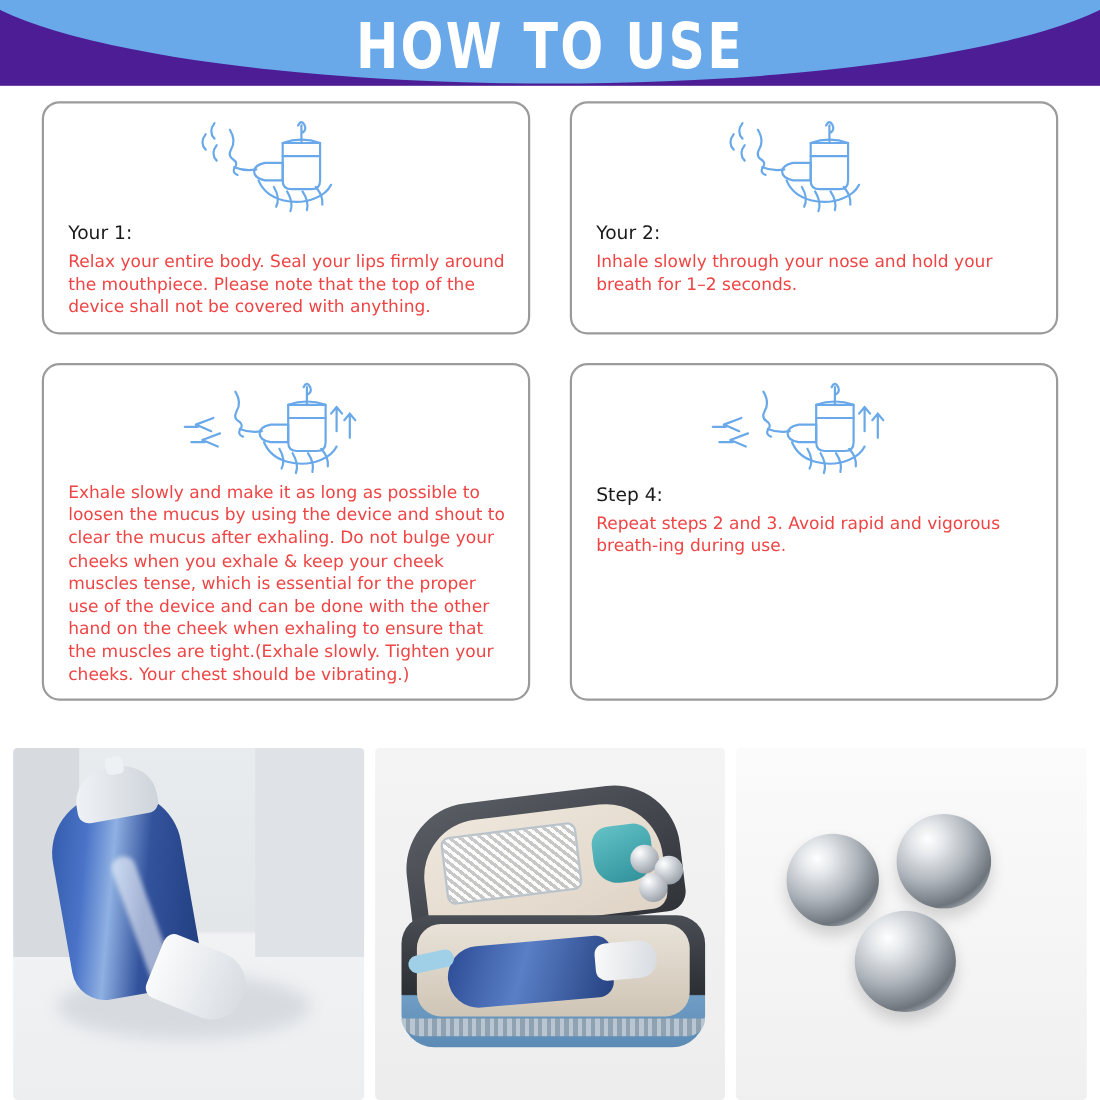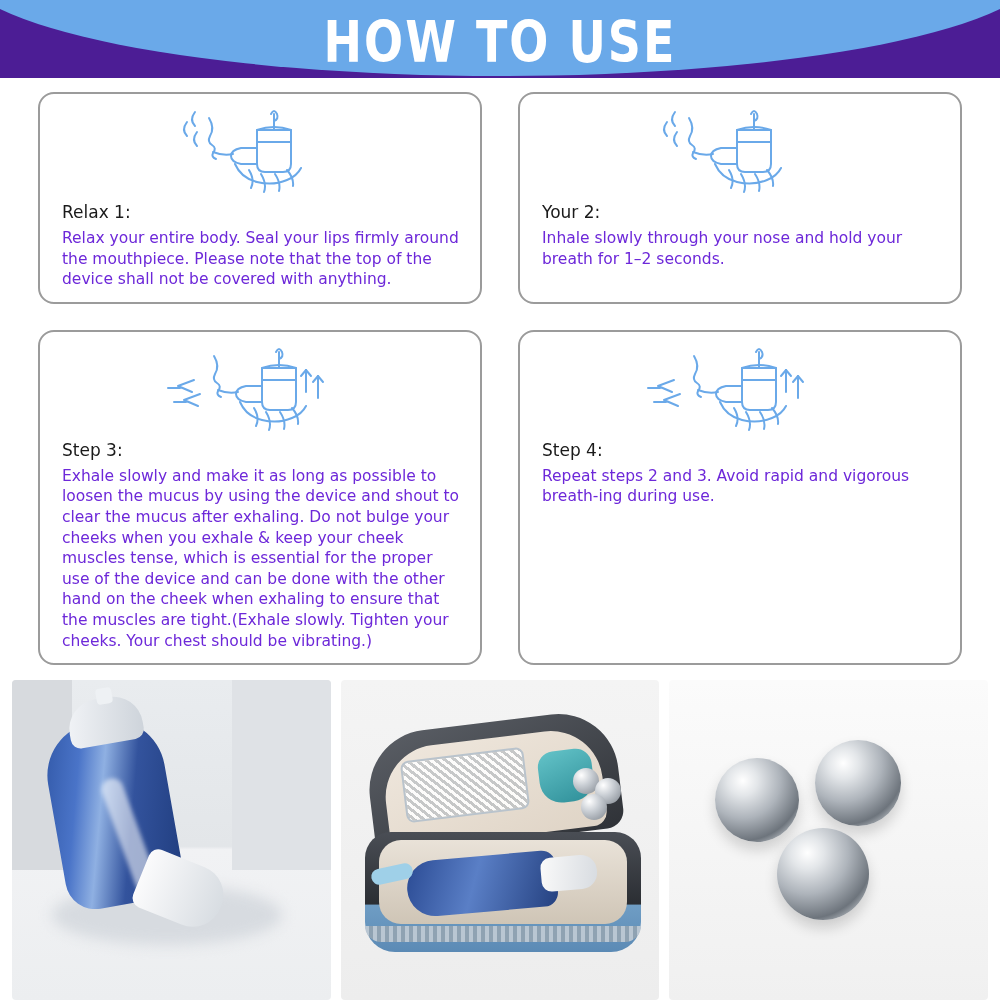--- a/index.html
+++ b/index.html
@@ -85,21 +85,21 @@
 
   .step-label {
     font-size: 17px;
     color: #1a1a1a;
     margin: 2px 0 6px 10px;
     font-family: "DejaVu Sans", sans-serif;
   }
   .step-text {
     font-size: 15.5px;
     line-height: 1.33;
-    color: #6d28d9;
+    color: #ef4444;
     margin: 0 4px 0 10px;
     font-family: "DejaVu Sans", sans-serif;
   }
 
   
   .photos {
     position: absolute;
     left: 0;
     top: 680px;
     width: 1000px;
@@ -221,21 +221,21 @@
           <path d="M92 26 q17 -6 34 0"></path>
           <path d="M106 10 q3 -6 6 0 q2 5 -3 7 l0 9 M109 10 v7"></path>
           <path d="M92 38 h34"></path>
 
           <path d="M76 44 q-10 2 -10 8 q0 6 10 8 l16 0 v-16 z"></path>
 
           <path d="M70 60 q6 14 22 18 q16 4 30 -2 q10 -4 14 -12"></path>
           <path d="M84 66 q6 10 2 18 M96 70 q6 10 3 18 M110 70 q6 9 4 17 M122 66 q7 8 6 16"></path>
         </svg>
       </div>
-      <div class="step-label">Relax 1:</div>
+      <div class="step-label">Your 1:</div>
       <div class="step-text">Relax your entire body. Seal your lips firmly around the mouthpiece. Please note that the top of the device shall not be covered with anything.</div>
     </div>
 
     <div class="card">
       <div class="illus">
         <svg width="190" height="100" viewBox="0 0 190 100" fill="none" stroke="#6aa9e9" stroke-width="2" stroke-linecap="round" stroke-linejoin="round">
           <path d="M44 14 q6 10 1 18 q-3 6 2 9 q5 3 1 8 q-2 4 3 6"></path>
           <path d="M30 8 q-6 8 0 14 M22 18 q-6 8 0 14 M32 28 q-6 8 0 14"></path>
           <path d="M48 48 q10 4 20 2"></path>
           <path d="M92 26 h34 v34 q0 8 -8 8 h-18 q-8 0 -8 -8 z"></path>
@@ -266,21 +266,20 @@
           <path d="M102 38 h34"></path>
           <path d="M86 44 q-10 2 -10 8 q0 6 10 8 l16 0 v-16 z"></path>
 
           <path d="M146 50 v-22 M146 28 l-5 6 M146 28 l5 6"></path>
           <path d="M158 56 v-22 M158 34 l-5 6 M158 34 l5 6"></path>
 
           <path d="M80 60 q6 14 22 18 q16 4 30 -2 q10 -4 14 -12"></path>
           <path d="M94 66 q6 10 2 18 M106 70 q6 10 3 18 M120 70 q6 9 4 17 M132 66 q7 8 6 16"></path>
         </svg>
       </div>
-      <div class="step-label">Step 3:</div>
       <div class="step-text">Exhale slowly and make it as long as possible to loosen the mucus by using the device and shout to clear the mucus after exhaling. Do not bulge your cheeks when you exhale &amp; keep your cheek muscles tense, which is essential for the proper use of the device and can be done with the other hand on the cheek when exhaling to ensure that the muscles are tight.(Exhale slowly. Tighten your cheeks. Your chest should be vibrating.)</div>
     </div>
 
     <div class="card tall">
       <div class="illus">
         <svg width="200" height="100" viewBox="0 0 200 100" fill="none" stroke="#6aa9e9" stroke-width="2" stroke-linecap="round" stroke-linejoin="round">
           <path d="M54 14 q6 10 1 18 q-3 6 2 9 q5 3 1 8 q-2 4 3 6"></path>
           <path d="M58 48 q10 4 20 2"></path>
           <path d="M18 44 l16 -6 M18 44 l14 6 M8 46 h12"></path>
           <path d="M24 58 l16 -6 M24 58 l14 6 M14 60 h12"></path>

